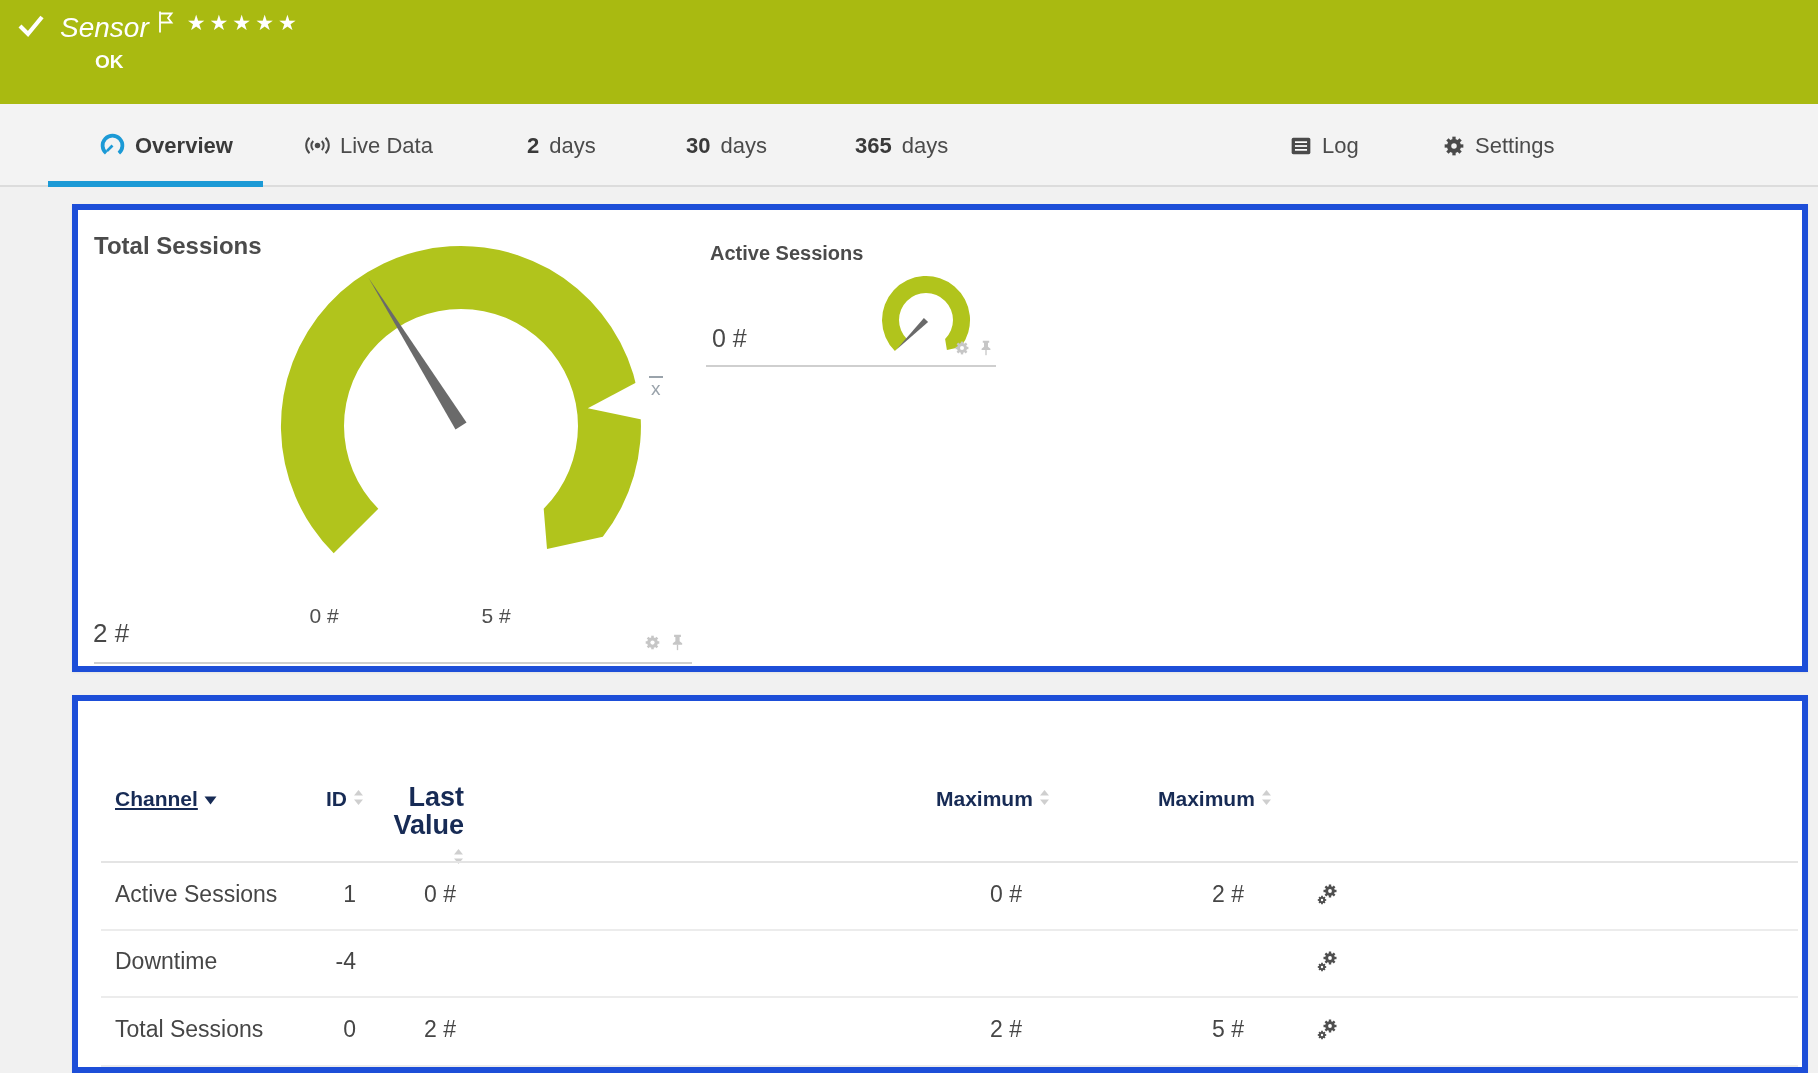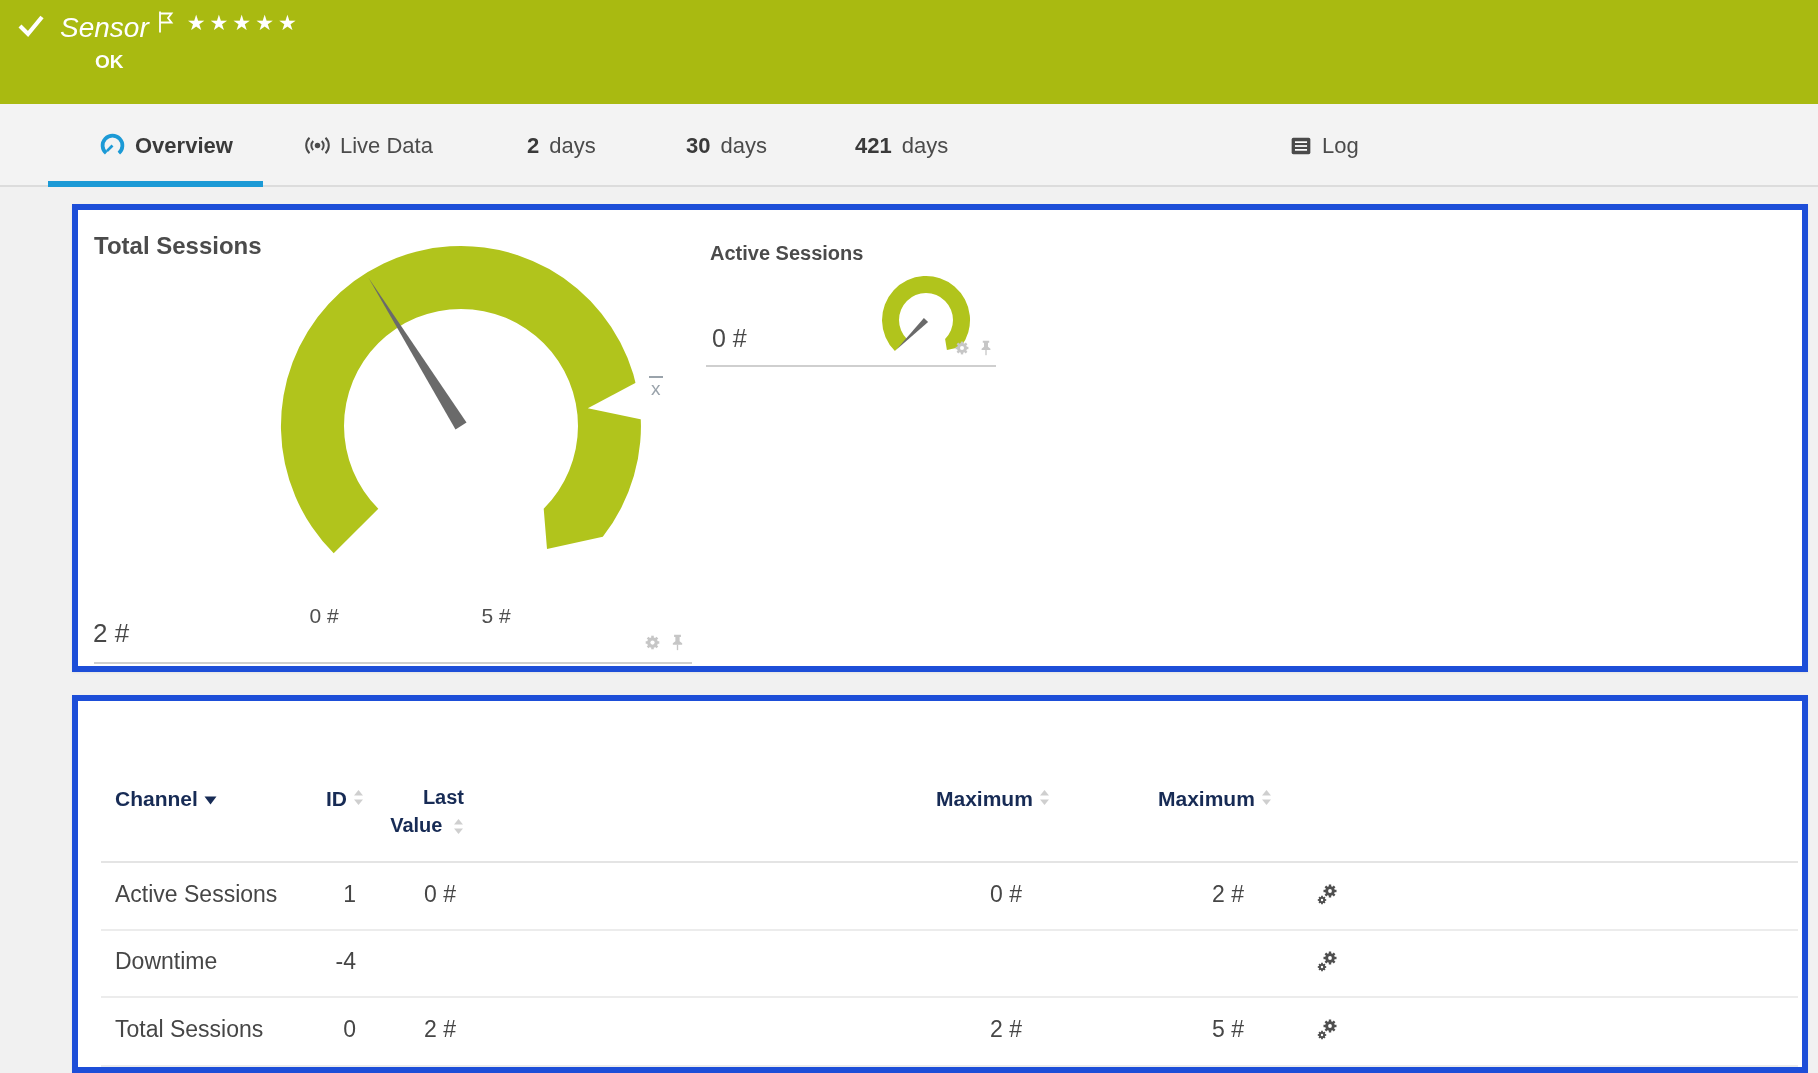--- a/index.html
+++ b/index.html
@@ -32,21 +32,21 @@
   .panel-title { font-weight:bold; color:#4b4b4b; }
   .gauge-scale-label { position:absolute; width:60px; text-align:center; font-size:21px; color:#4f4f4f; }
   .gauge-value { position:absolute; font-size:26px; color:#484848; }
   .icon-row { position:absolute; display:flex; gap:8px; align-items:center; }
   .hr-line { position:absolute; height:2px; background:#cfcfcf; }
   .avg-marker { position:absolute; font-size:19px; color:#9aa3ab; border-top:2px solid #9aa3ab; padding:1px 2px 0 2px; line-height:20px; }
 
   
   .th { position:absolute; display:flex; align-items:flex-start; gap:6px; font-size:21px; font-weight:bold;
         color:#172b55; cursor:pointer; }
-  .th-two-line { position:absolute; width:86px; text-align:right; font-size:20px; font-weight:bold;
+  .th-two-line { position:absolute; width:86px; text-align:right; font-size:27px; font-weight:bold;
         color:#172b55; line-height:28px; cursor:pointer; }
   .cell { position:absolute; font-size:23px; color:#464646; }
   .num-cell { width:100px; text-align:right; }
   .sep { position:absolute; left:23px; width:1697px; height:2px; background:#ececec; }
   .sort-svg { margin-top:2px; }
   .row-gear { position:absolute; cursor:pointer; }
 </style>
 </head>
 <body>
 
@@ -96,37 +96,50 @@
     <span class="num">2</span>
     <span>days</span>
   </div>
 
   <div class="tab" style="left:686px">
     <span class="num">30</span>
     <span>days</span>
   </div>
 
   <div class="tab" style="left:855px">
-    <span class="num">421</span>
+    <span class="num">365</span>
     <span>days</span>
   </div>
 
 
   <div class="tab" style="left:1290px">
     <svg width="22" height="22" viewBox="0 0 20 20">
       <rect x="1.5" y="2.5" width="17" height="15" rx="1.5" fill="#4a4a4a"></rect>
       <g stroke="#ffffff" stroke-width="1.6">
         <line x1="4.5" y1="6.5" x2="15.5" y2="6.5"></line>
         <line x1="4.5" y1="10" x2="15.5" y2="10"></line>
         <line x1="4.5" y1="13.5" x2="15.5" y2="13.5"></line>
       </g>
     </svg>
     <span>Log</span>
   </div>
 
+  <div class="tab" style="left:1443px">
+    <svg width="22" height="22" viewBox="0 0 20 20">
+      <g stroke="#4a4a4a" stroke-width="3">
+        <line x1="10" y1="1.5" x2="10" y2="18.5"></line>
+        <line x1="1.5" y1="10" x2="18.5" y2="10"></line>
+        <line x1="4" y1="4" x2="16" y2="16"></line>
+        <line x1="16" y1="4" x2="4" y2="16"></line>
+      </g>
+      <circle cx="10" cy="10" r="6.4" fill="#4a4a4a"></circle>
+      <circle cx="10" cy="10" r="2.5" fill="#f3f3f3"></circle>
+    </svg>
+    <span>Settings</span>
+  </div>
 </div>
 
 <div class="card" id="card-gauges">
 
   <div class="panel-title abs" style="left:16px;top:22px;font-size:24px;">Total Sessions</div>
 
   <svg class="abs" style="left:178px;top:21px;" width="450" height="355" viewBox="0 0 450 355">
     <path d="M77.7,322.3 A180,180 0 1 1 346.8,305.8 L291,317.9 L287.7,277.7 A117,117 0 1 0 122.3,277.7 Z" fill="#b1c41c"></path>
     <path d="M331.8,177.2 L400,191.6 L393.4,144.5 Z" fill="#ffffff"></path>
     <polygon points="112.3,46.6 210.5,191.6 199.5,198.4" fill="#6a6a6a"></polygon>
@@ -180,21 +193,21 @@
     <svg width="16" height="16" viewBox="0 0 20 20">
       <path fill="#c6c6c6" d="M6 1 h8 v2.5 h-1.5 v5 l3 2.5 v1.5 H4.5 v-1.5 l3 -2.5 v-5 H6 z"></path>
       <rect x="9.2" y="12.5" width="1.6" height="6.5" fill="#c6c6c6"></rect>
     </svg>
   </div>
   <div class="hr-line" style="left:628px;top:155px;width:290px;"></div>
 </div>
 
 <div class="card" id="card-table">
 
-  <div class="th" style="left:37px;top:86px;">
+  <div class="th" style="left:37px;top:86px;text-decoration:underline;">
     <span>Channel</span>
     <svg width="13" height="9" viewBox="0 0 13 9" style="margin-top:9px">
       <path d="M0.5 0.5 H12.5 L6.5 8.5 Z" fill="#172b55"></path>
     </svg>
   </div>
 
   <div class="th" style="left:248px;top:86px;">
     <span>ID</span>
     <svg class="sort-svg" width="11" height="17" viewBox="0 0 11 17">
       <path d="M5.5 1 L10 6.5 H1 Z" fill="#cfcfcf"></path>

